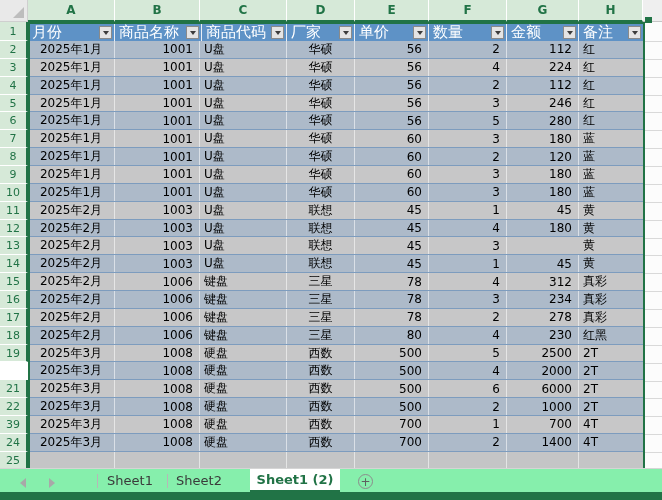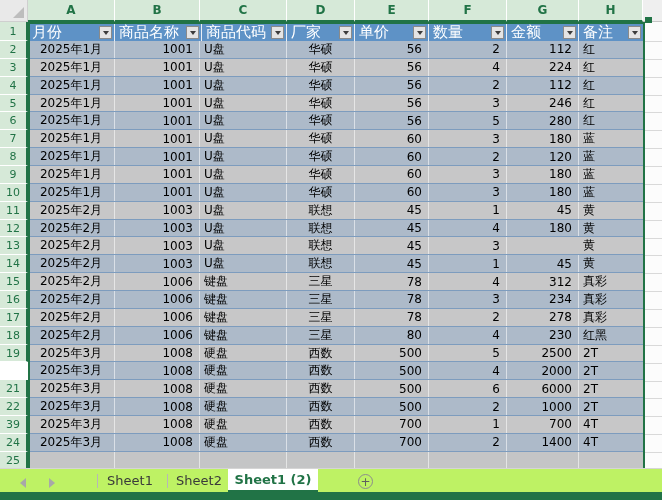--- a/index.html
+++ b/index.html
@@ -47,21 +47,21 @@
 
   
   .sel{position:absolute;background:#217346;}
   #sel-handle{position:absolute;background:#217346;width:7px;height:6px;}
 
   
   #right-area{position:absolute;background:#fcfcfc;}
   .ghostline{position:absolute;left:0;width:100%;height:1px;background:#d9d9d9;}
 
   
-  #tabbar{position:absolute;left:0;width:662px;background:#bef264;border-top:1px solid #d5d5d5;box-sizing:border-box;}
+  #tabbar{position:absolute;left:0;width:662px;background:#86efac;border-top:1px solid #d5d5d5;box-sizing:border-box;}
   .navarrow{position:absolute;top:9px;width:0;height:0;}
   #nav-left{border-top:5px solid transparent;border-bottom:5px solid transparent;border-right:6px solid #a8a8a8;}
   #nav-right{border-top:5px solid transparent;border-bottom:5px solid transparent;border-left:6px solid #a8a8a8;}
   .tabdiv{position:absolute;top:5px;width:1px;height:14px;background:#b7b7b7;}
   .sheettab{position:absolute;top:0;height:100%;display:flex;align-items:center;justify-content:center;
             font-size:13px;color:#3a3a3a;}
   .sheettab.active{background:#ffffff;color:#217346;font-weight:bold;border-bottom:2px solid #217346;box-sizing:border-box;}
   #plus-btn{position:absolute;top:5px;width:15px;height:15px;border:1px solid #8c8c8c;border-radius:50%;
             box-sizing:border-box;color:#5f5f5f;font-size:12px;line-height:12px;
             display:flex;align-items:center;justify-content:center;background:transparent;}
@@ -424,21 +424,21 @@
     <div class="navarrow" id="nav-right" style="left:49px"></div>
     <div class="tabdiv" style="left:97px"></div>
     <div class="tabdiv" style="left:167px"></div>
     <div id="tabs-holder">
         <div class="sheettab" style="left: 100px; width: 60px;">
           <span>Sheet1</span>
         </div>
         <div class="sheettab" style="left: 170px; width: 58px;">
           <span>Sheet2</span>
         </div>
-        <div class="sheettab active" style="left: 228px; width: 90px;">
+        <div class="sheettab active" style="left: 250px; width: 90px;">
           <span>Sheet1 (2)</span>
         </div>
       </div>
     <div id="plus-btn" style="left:358px">
       <span>+</span>
     </div>
   </div>
 
   <div id="statusbar" style="top: 492px; height: 8px;"></div>
 </div>

